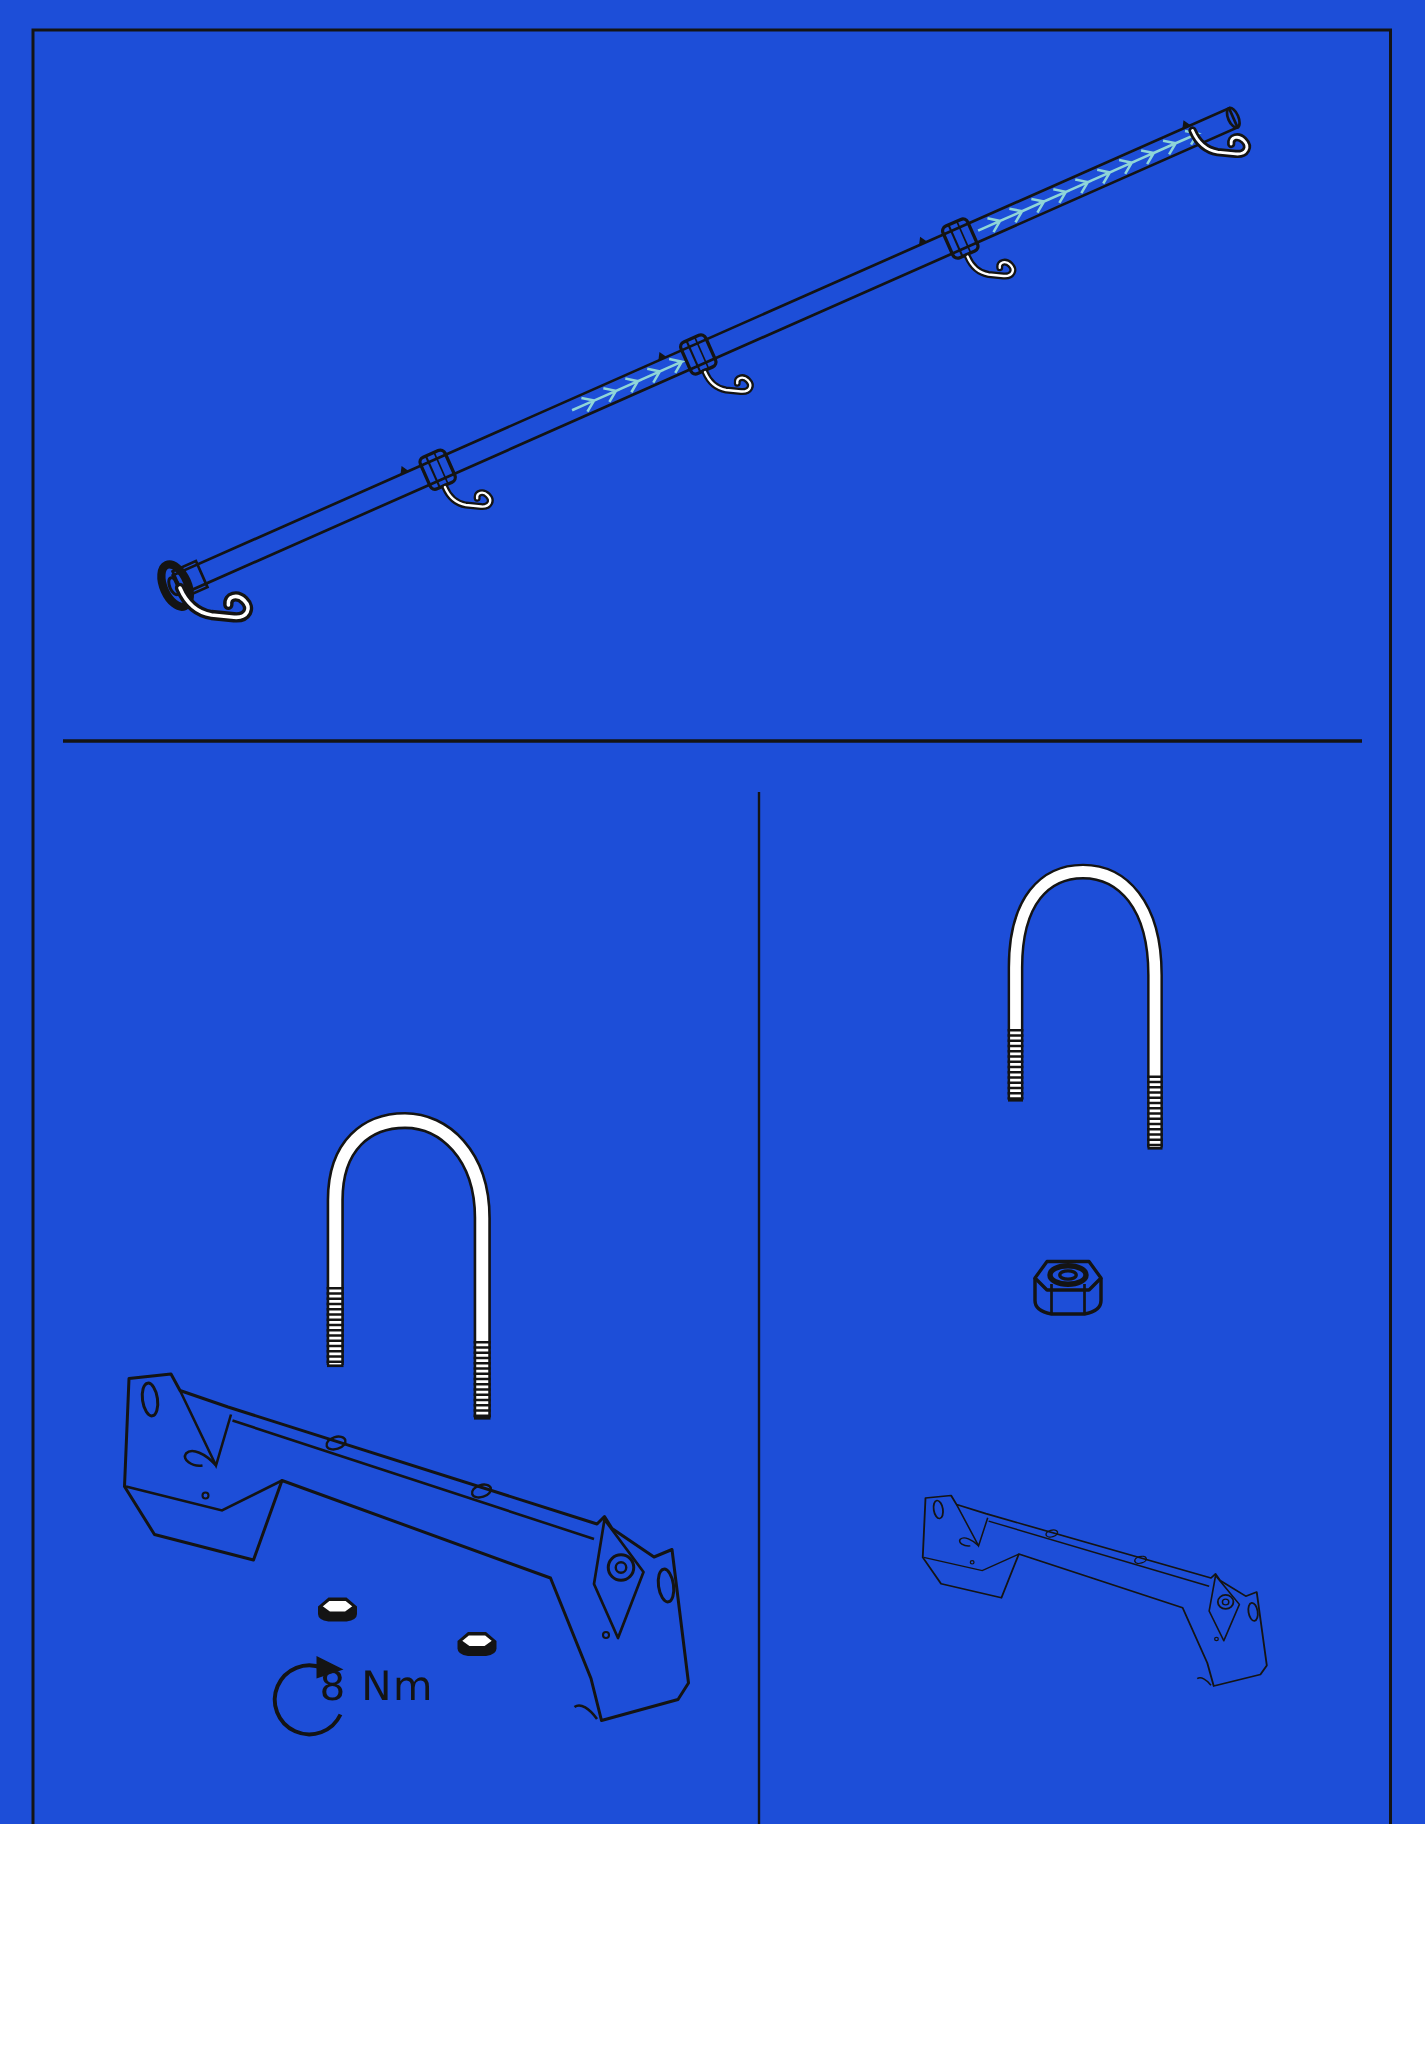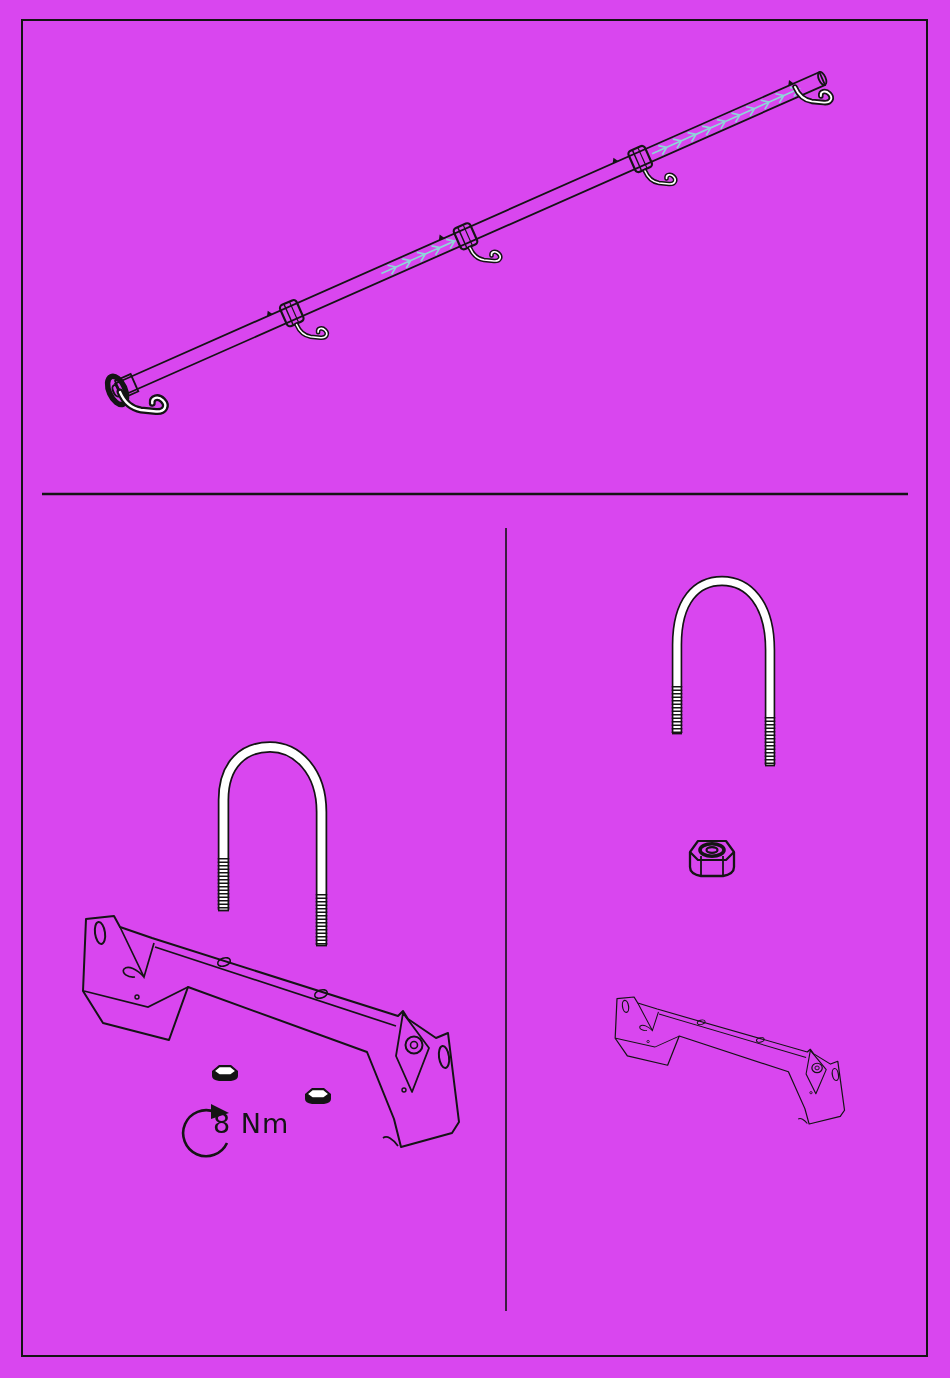--- a/index.html
+++ b/index.html
@@ -1,16 +1,16 @@
 <!DOCTYPE html>
 <html><head>
 <meta charset="utf-8">
 <style>
   html,body{margin:0;padding:0;background:#ffffff;}
-  .page{position:relative;width:950px;height:1378px;background:#d946ef;overflow:hidden;
+  .page{position:relative;width:950px;height:1216px;background:#1d4ed8;overflow:hidden;
         font-family:"DejaVu Sans","Liberation Sans",sans-serif;}
   svg{position:absolute;left:0;top:0;}
   .ink{stroke:#141414;fill:none;}
   .torque-text{font-family:"DejaVu Sans","Liberation Sans",sans-serif;font-size:27px;fill:#141414;letter-spacing:1px;}
 </style>
 </head>
 <body>
 
 <div class="page">
 <svg width="950" height="1378" viewBox="0 0 950 1378">

